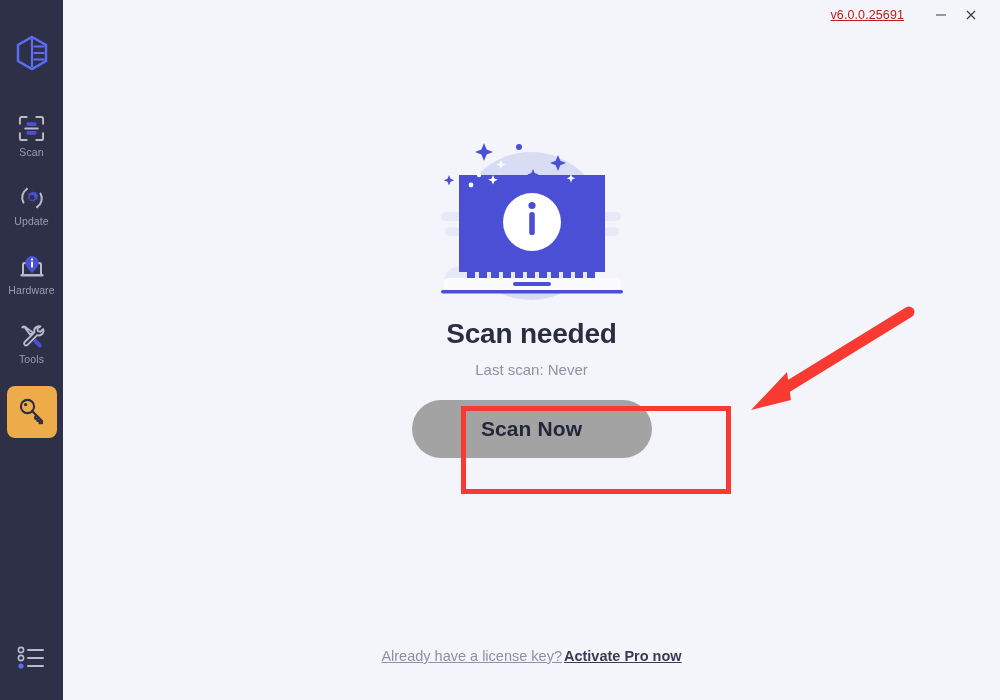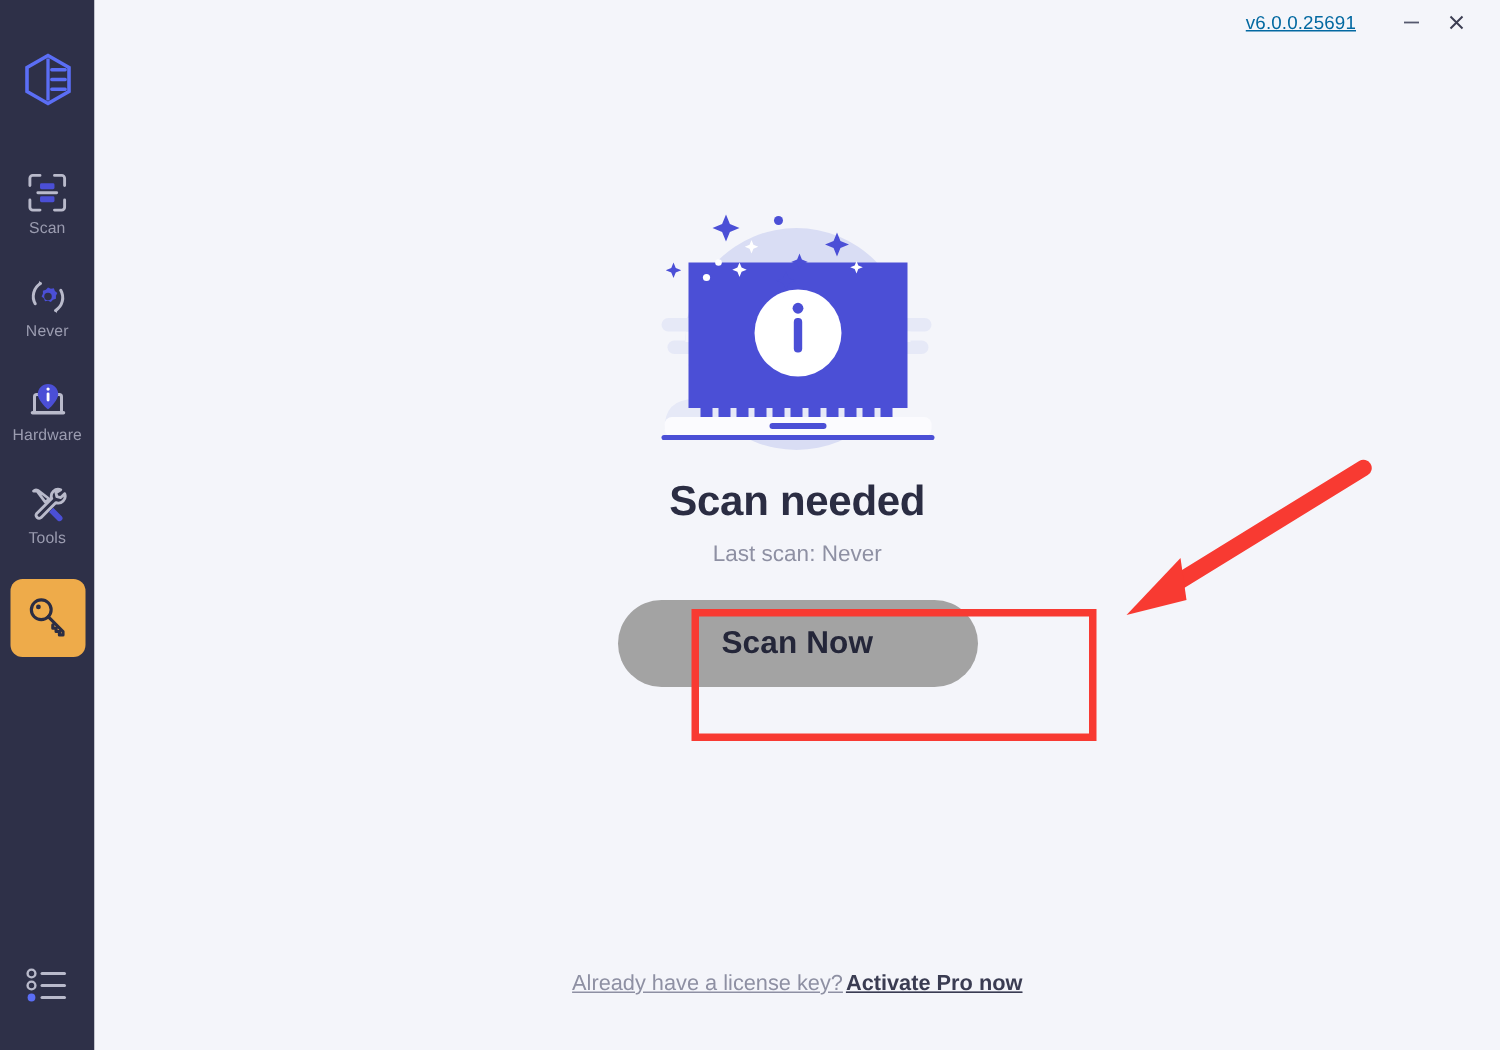--- a/index.html
+++ b/index.html
@@ -97,21 +97,21 @@
   .titlebar {
     height: 30px;
     display: flex;
     align-items: center;
     justify-content: flex-end;
     padding-right: 14px;
     box-sizing: border-box;
   }
   .version {
     font-size: 12.5px;
-    color: #0369a1;
+    color: #b91c1c;
     text-decoration: underline;
     margin-right: 22px;
     cursor: pointer;
     letter-spacing: .1px;
   }
   .win-btn {
     width: 30px;
     height: 26px;
     display: flex;
     align-items: center;
@@ -239,21 +239,21 @@
         <span class="ic">
           <svg width="28" height="28" viewBox="0 0 28 28">
             <path d="M22.5 9.5 A10 10 0 0 1 19 23" fill="none" stroke="#b9bacb" stroke-width="2" stroke-linecap="round"></path>
             <path d="M5.5 18.5 A10 10 0 0 1 9 5" fill="none" stroke="#b9bacb" stroke-width="2" stroke-linecap="round"></path>
             <path d="M8.4 3.2 L9.6 5.4 L7.2 6.1 Z" fill="#b9bacb"></path>
             <path d="M19.6 24.8 L18.4 22.6 L20.8 21.9 Z" fill="#b9bacb"></path>
             <path d="M14 7.6 l1.9 .9 2-.4 .7 1.9 1.6 1.3 -.9 1.8 0 2.1 -2 .6 -1.4 1.6 -1.9-.9 -2 .4 -.7-1.9 -1.6-1.3 .9-1.8 0-2.1 2-.6 1.4-1.6Z" fill="#4b4fd6"></path>
             <circle cx="14" cy="13.6" r="2.5" fill="#2e3048"></circle>
           </svg>
         </span>
-        <span class="nav-label">Never</span>
+        <span class="nav-label">Update</span>
       </div>
 
       <div class="nav-item">
         <span class="ic">
           <svg width="28" height="28" viewBox="0 0 28 28">
             <path d="M5 21 V11.5 A1.5 1.5 0 0 1 6.5 10 H10" fill="none" stroke="#b9bacb" stroke-width="2" stroke-linecap="round"></path>
             <path d="M23 21 V11.5 A1.5 1.5 0 0 0 21.5 10 H18" fill="none" stroke="#b9bacb" stroke-width="2" stroke-linecap="round"></path>
             <rect x="2.5" y="21" width="23" height="2.4" rx="1.2" fill="#b9bacb"></rect>
             <path d="M14 3 C10.2 3 7.2 6 7.2 9.8 C7.2 13.4 12 18.2 13.4 19.5 a.9 .9 0 0 0 1.2 0 C16 18.2 20.8 13.4 20.8 9.8 C20.8 6 17.8 3 14 3 Z" fill="#4b4fd6"></path>
             <rect x="13.1" y="8.6" width="1.9" height="6" rx=".9" fill="#ffffff"></rect>

